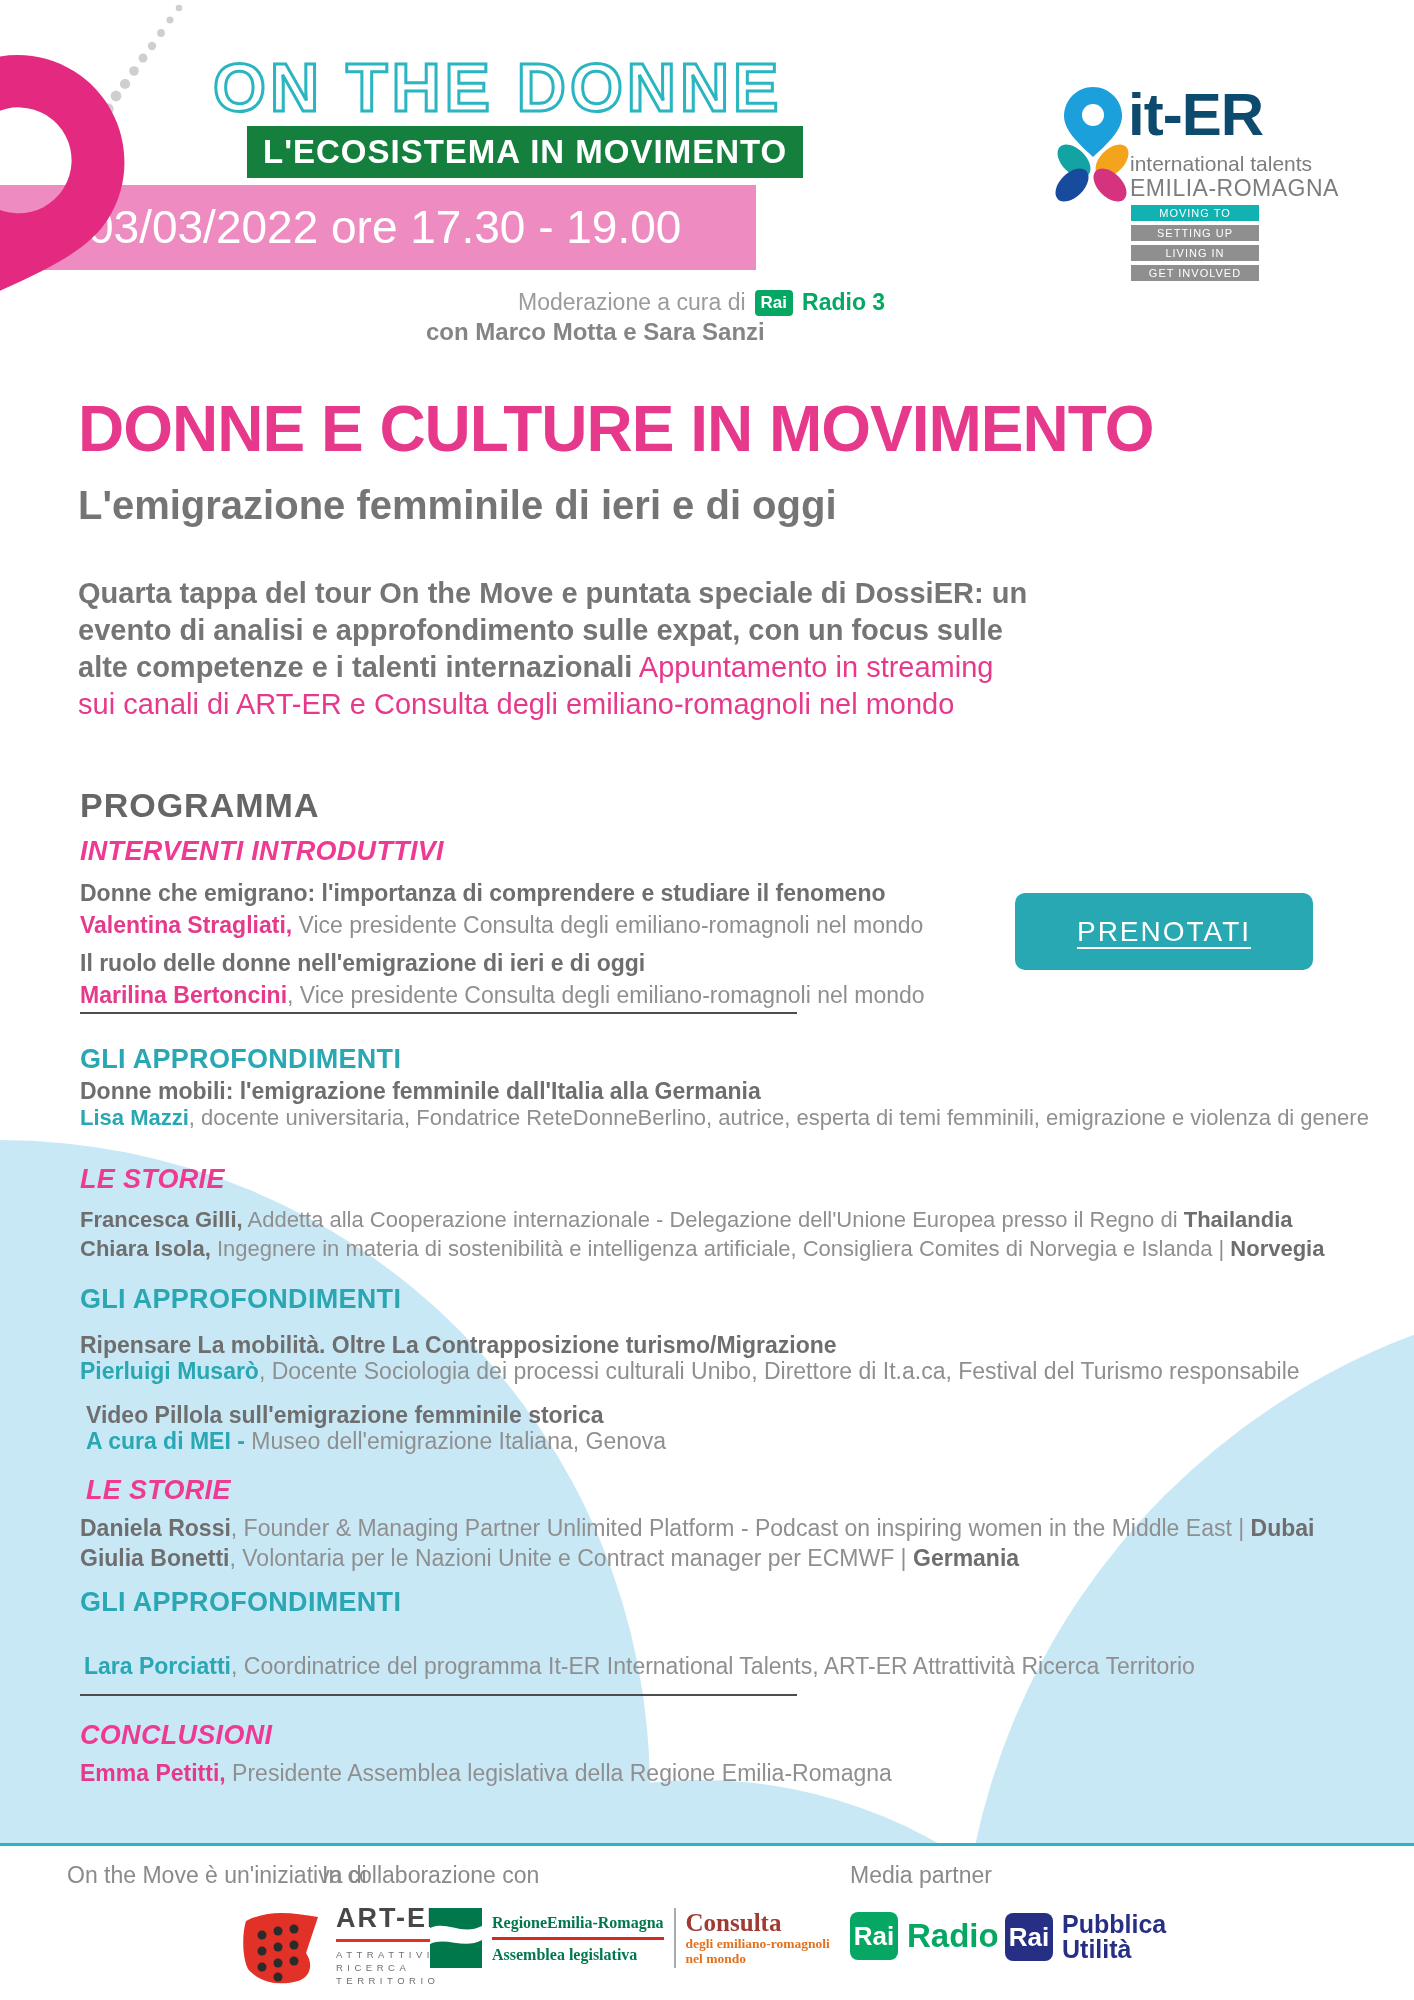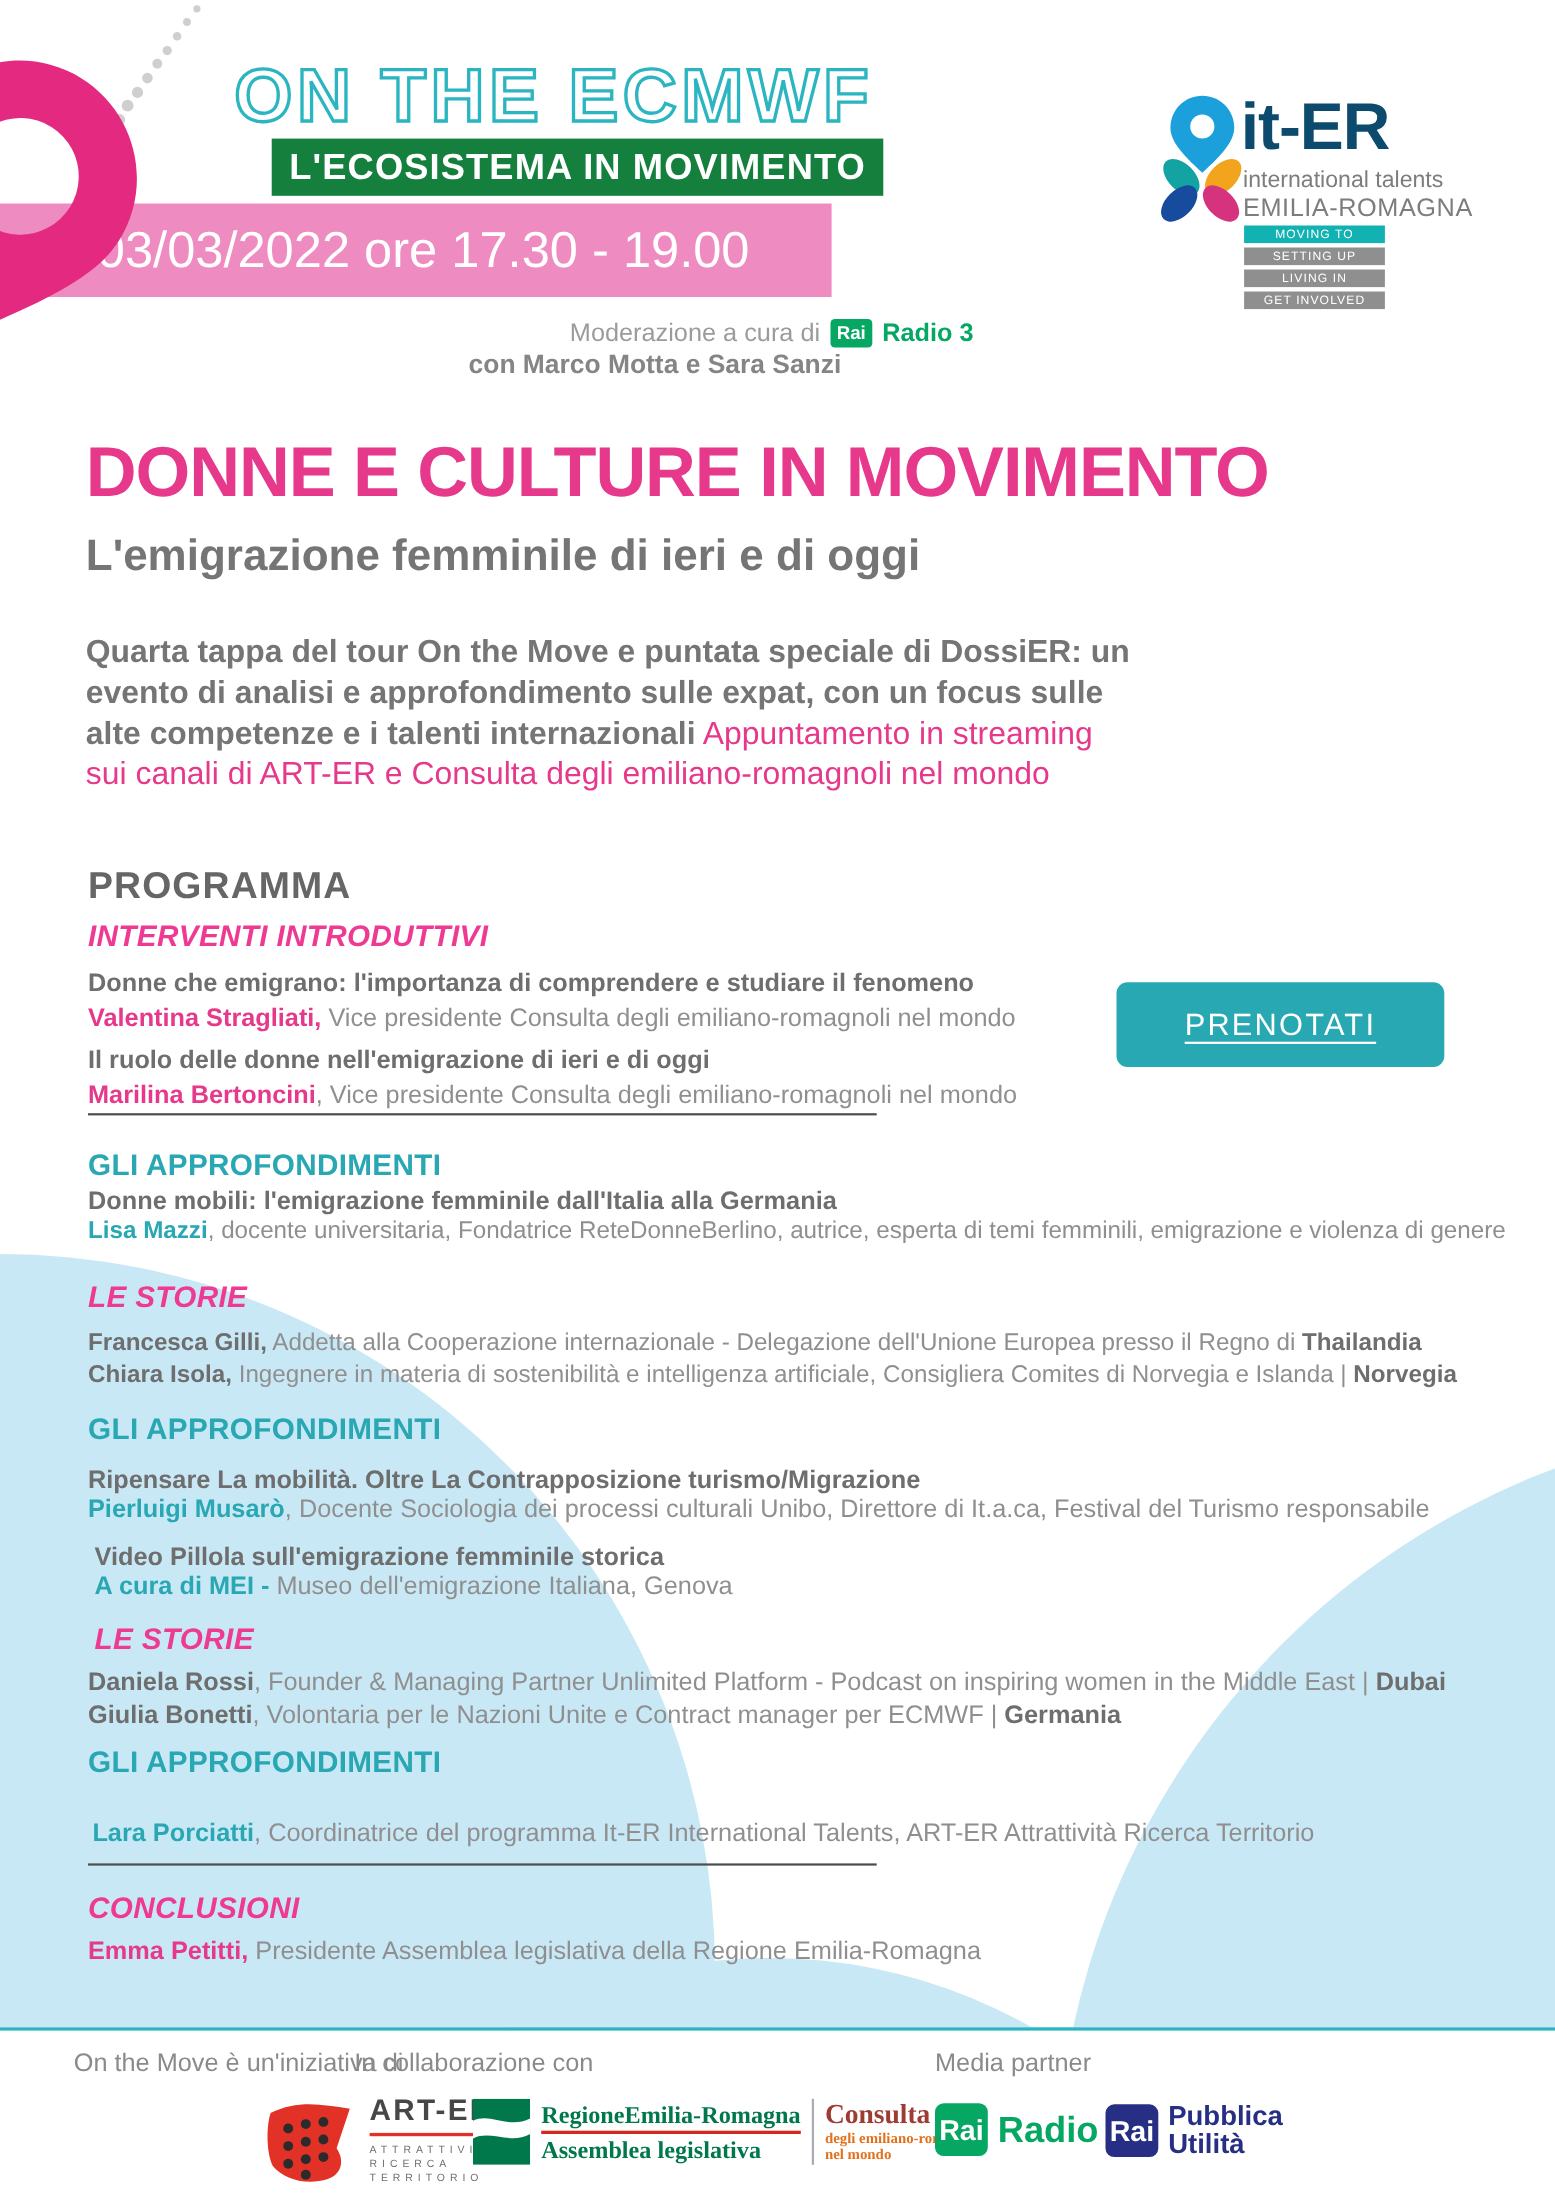--- a/index.html
+++ b/index.html
@@ -59,21 +59,21 @@
        justify-content:center;text-decoration:underline;text-underline-offset:6px;cursor:pointer;}
 
   
   .footer-line{left:0;top:1843px;width:1414px;height:3px;background:#2ab5c0;}
   .flabel{font-size:23px;color:#8a8a8a;white-space:nowrap;}
   .arter-logo{left:240px;top:1903px;display:flex;gap:12px;align-items:flex-end;}
   .arter-name{font-size:27px;font-weight:bold;color:#474747;letter-spacing:2px;}
   .arter-rule{height:3px;background:#e23127;margin:5px 0 6px 0;}
   .arter-tag{font-size:9.5px;letter-spacing:4.5px;color:#6f6f6f;line-height:13px;}
   .regione-logo{left:430px;top:1908px;display:flex;align-items:center;gap:10px;}
-  .reg-serif{font-family:"Liberation Serif", serif;font-weight:bold;color:#00784c;font-size:22px;
+  .reg-serif{font-family:"Liberation Serif", serif;font-weight:bold;color:#00784c;font-size:16px;
              line-height:25px;white-space:nowrap;}
   .reg-rule{height:3px;background:#d5281f;margin:2px 0;}
   .vdiv{width:2px;height:60px;background:#a8adb3;}
   .consulta1{font-family:"Liberation Serif", serif;font-weight:bold;color:#9e3b33;font-size:25px;line-height:26px;}
   .consulta-sub{font-family:"Liberation Serif", serif;font-weight:bold;color:#e2711d;font-size:13.5px;line-height:15px;}
   .rai-logo{display:flex;align-items:center;gap:9px;}
   .rai-box-lg{width:48px;height:48px;border-radius:8px;color:#fff;font-weight:bold;font-size:26px;
               display:flex;align-items:center;justify-content:center;}
   .rai-green{background:#06a763;}
   .rai-blue{background:#272f85;}
@@ -105,21 +105,21 @@
         <circle cx="95" cy="84" r="5.1"></circle>
       <circle cx="104" cy="71" r="4.8"></circle>
         <circle cx="113" cy="58" r="4.5"></circle>
       <circle cx="122" cy="46" r="4.2"></circle>
         <circle cx="131" cy="33" r="3.9"></circle>
       <circle cx="140" cy="20" r="3.6"></circle>
         <circle cx="149" cy="8" r="3.3"></circle>
     </g>
   </svg>
 
-  <div class="abs logo-title">ON THE ECMWF</div>
+  <div class="abs logo-title">ON THE DONNE</div>
   <div class="abs logo-subtitle">L'ECOSISTEMA IN MOVIMENTO</div>
 
   <div class="abs date-banner" style="z-index:1;">03/03/2022 ore 17.30 - 19.00</div>
 
   <svg class="abs" style="left:1048px;top:85px;" width="92" height="120" viewBox="0 0 92 120">
     <ellipse cx="26" cy="76" rx="20" ry="12" fill="#14a3a3" transform="rotate(45 26 76)"></ellipse>
     <ellipse cx="64" cy="76" rx="20" ry="12" fill="#f3a41d" transform="rotate(-45 64 76)"></ellipse>
     <ellipse cx="24" cy="100" rx="20" ry="12" fill="#174b9d" transform="rotate(-45 24 100)"></ellipse>
     <ellipse cx="62" cy="100" rx="20" ry="12" fill="#d5337e" transform="rotate(45 62 100)"></ellipse>
     <path fill="#1ba0dc" d="M45,2 C29,2 16,15 16,31 C16,43 26,55 45,72 C64,55 74,43 74,31 C74,15 61,2 45,2 Z"></path>

